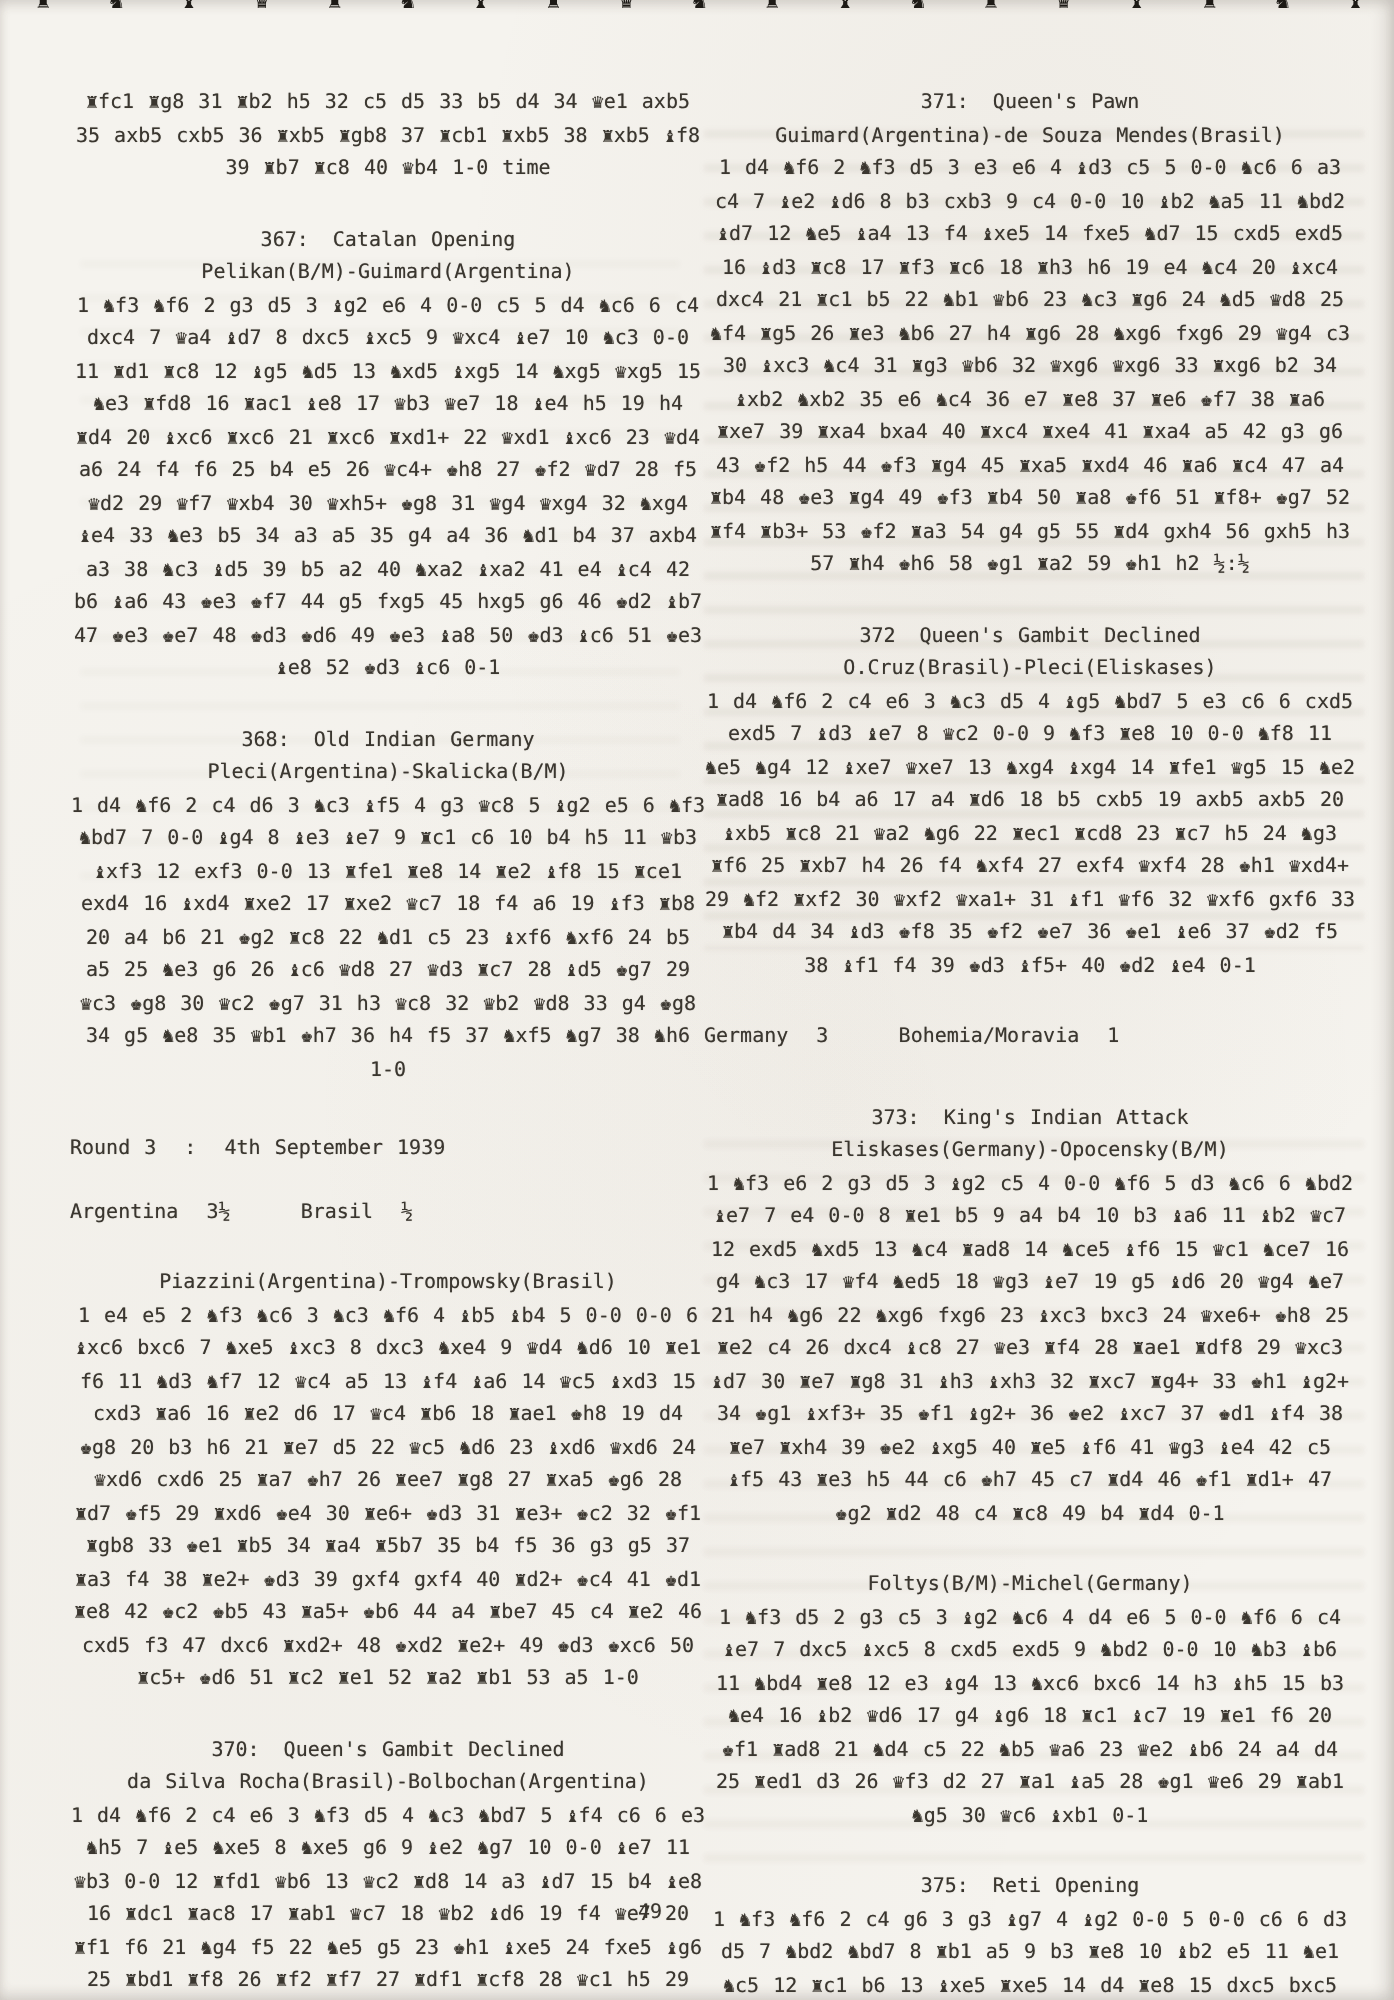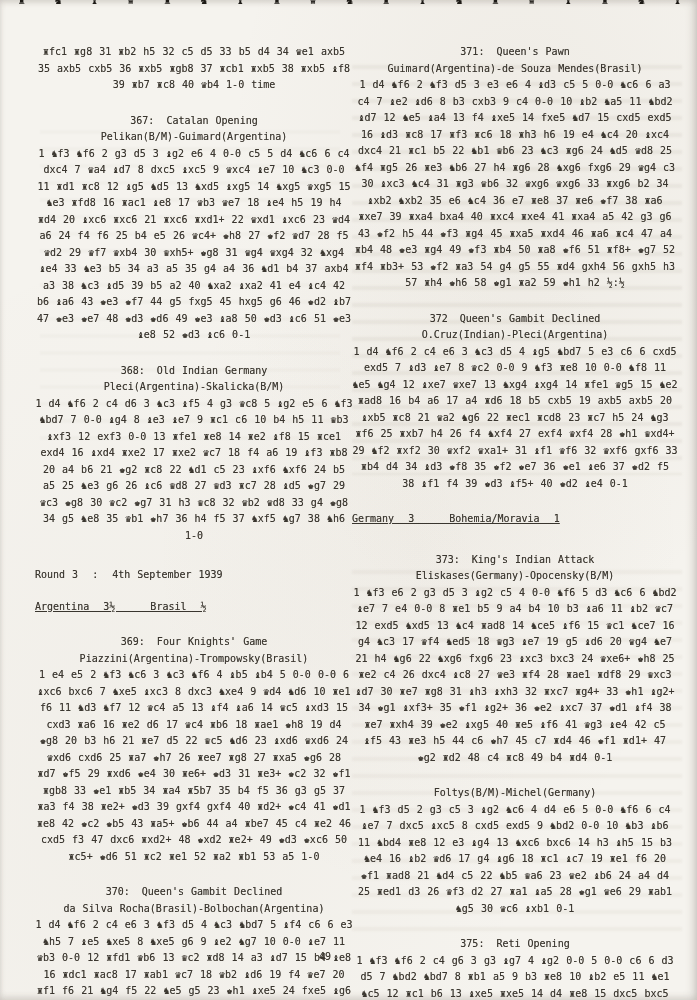--- a/index.html
+++ b/index.html
@@ -34,21 +34,21 @@
     position:absolute; left:18px; top:-7px; width:672px; height:15px;
     overflow:hidden; font-size:12px; letter-spacing:11px; color:#1d1a16;
     white-space:nowrap;
   }
   .col{position:absolute; top:44px; font-size:10px; line-height:16.5px;}
   .col-left{left:35px;  width:318px;}
   .col-right{left:352px; width:326px;}
   p{margin:0; white-space:pre-wrap; word-spacing:1px; text-shadow:0 0 0.4px rgba(58,52,44,0.55);}
   .block{margin-bottom:19px;text-align:center;}
   .round-line{margin:23px 0 0 0;}
-  .score-line{margin:15px 0 15px 0;text-decoration:underline;}
+  .score-line{margin:15px 0 15px 0;}
   .score-line-mid{margin:5px 0 24px 0;}
   .game-title{margin-left:12px;}
   .page-number{
     position:absolute; left:319px; top:951px;
     font-size:10px; color:#3a362f; text-shadow:0 0 0.4px rgba(58,52,44,0.55);
   }
 </style>
 </head>
 <body>
 
@@ -75,21 +75,20 @@
     <div class="block">
       <p class="game-header"><span>368:</span><span class="game-title">Old Indian Germany</span></p>
       <p>Pleci(Argentina)-Skalicka(B/M)</p>
       <p class="moves">1 d4 ♞f6 2 c4 d6 3 ♞c3 ♝f5 4 g3 ♛c8 5 ♝g2 e5 6 ♞f3 ♞bd7 7 0-0 ♝g4 8 ♝e3 ♝e7 9 ♜c1 c6 10 b4 h5 11 ♛b3 ♝xf3 12 exf3 0-0 13 ♜fe1 ♜e8 14 ♜e2 ♝f8 15 ♜ce1 exd4 16 ♝xd4 ♜xe2 17 ♜xe2 ♛c7 18 f4 a6 19 ♝f3 ♜b8 20 a4 b6 21 ♚g2 ♜c8 22 ♞d1 c5 23 ♝xf6 ♞xf6 24 b5 a5 25 ♞e3 g6 26 ♝c6 ♛d8 27 ♛d3 ♜c7 28 ♝d5 ♚g7 29 ♛c3 ♚g8 30 ♛c2 ♚g7 31 h3 ♛c8 32 ♛b2 ♛d8 33 g4 ♚g8 34 g5 ♞e8 35 ♛b1 ♚h7 36 h4 f5 37 ♞xf5 ♞g7 38 ♞h6 1-0</p>
     </div>
 
     <p class="round-line">Round 3  :  4th September 1939</p>
     <p class="score-line">Argentina  3½     Brasil  ½</p>
 
     <div class="block" style="margin-top:19px;">
-      <p class="game-header"><span>369:</span><span class="game-title">Four Knights' Game</span></p>
       <p>Piazzini(Argentina)-Trompowsky(Brasil)</p>
       <p class="moves">1 e4 e5 2 ♞f3 ♞c6 3 ♞c3 ♞f6 4 ♝b5 ♝b4 5 0-0 0-0 6 ♝xc6 bxc6 7 ♞xe5 ♝xc3 8 dxc3 ♞xe4 9 ♛d4 ♞d6 10 ♜e1 f6 11 ♞d3 ♞f7 12 ♛c4 a5 13 ♝f4 ♝a6 14 ♛c5 ♝xd3 15 cxd3 ♜a6 16 ♜e2 d6 17 ♛c4 ♜b6 18 ♜ae1 ♚h8 19 d4 ♚g8 20 b3 h6 21 ♜e7 d5 22 ♛c5 ♞d6 23 ♝xd6 ♛xd6 24 ♛xd6 cxd6 25 ♜a7 ♚h7 26 ♜ee7 ♜g8 27 ♜xa5 ♚g6 28 ♜d7 ♚f5 29 ♜xd6 ♚e4 30 ♜e6+ ♚d3 31 ♜e3+ ♚c2 32 ♚f1 ♜gb8 33 ♚e1 ♜b5 34 ♜a4 ♜5b7 35 b4 f5 36 g3 g5 37 ♜a3 f4 38 ♜e2+ ♚d3 39 gxf4 gxf4 40 ♜d2+ ♚c4 41 ♚d1 ♜e8 42 ♚c2 ♚b5 43 ♜a5+ ♚b6 44 a4 ♜be7 45 c4 ♜e2 46 cxd5 f3 47 dxc6 ♜xd2+ 48 ♚xd2 ♜e2+ 49 ♚d3 ♚xc6 50 ♜c5+ ♚d6 51 ♜c2 ♜e1 52 ♜a2 ♜b1 53 a5 1-0</p>
     </div>
 
     <div class="block">
       <p class="game-header"><span>370:</span><span class="game-title">Queen's Gambit Declined</span></p>
       <p>da Silva Rocha(Brasil)-Bolbochan(Argentina)</p>
       <p class="moves">1 d4 ♞f6 2 c4 e6 3 ♞f3 d5 4 ♞c3 ♞bd7 5 ♝f4 c6 6 e3 ♞h5 7 ♝e5 ♞xe5 8 ♞xe5 g6 9 ♝e2 ♞g7 10 0-0 ♝e7 11 ♛b3 0-0 12 ♜fd1 ♛b6 13 ♛c2 ♜d8 14 a3 ♝d7 15 b4 ♝e8 16 ♜dc1 ♜ac8 17 ♜ab1 ♛c7 18 ♛b2 ♝d6 19 f4 ♛e7 20 ♜f1 f6 21 ♞g4 f5 22 ♞e5 g5 23 ♚h1 ♝xe5 24 fxe5 ♝g6 25 ♜bd1 ♜f8 26 ♜f2 ♜f7 27 ♜df1 ♜cf8 28 ♛c1 h5 29 cxd5 exd5 30 ♞a4 h4 31 ♞c5 f4 32 exf4 ♞f5 33 ♛c3 ♜h7 34 ♚g1 h3 35 g3 gxf4 36 ♜xf4 ♜g7 37 ♚h1 0-1 time</p>
     </div>
 
@@ -98,21 +97,21 @@
   <div class="col col-right">
 
     <div class="block">
       <p class="game-header"><span>371:</span><span class="game-title">Queen's Pawn</span></p>
       <p>Guimard(Argentina)-de Souza Mendes(Brasil)</p>
       <p class="moves">1 d4 ♞f6 2 ♞f3 d5 3 e3 e6 4 ♝d3 c5 5 0-0 ♞c6 6 a3 c4 7 ♝e2 ♝d6 8 b3 cxb3 9 c4 0-0 10 ♝b2 ♞a5 11 ♞bd2 ♝d7 12 ♞e5 ♝a4 13 f4 ♝xe5 14 fxe5 ♞d7 15 cxd5 exd5 16 ♝d3 ♜c8 17 ♜f3 ♜c6 18 ♜h3 h6 19 e4 ♞c4 20 ♝xc4 dxc4 21 ♜c1 b5 22 ♞b1 ♛b6 23 ♞c3 ♜g6 24 ♞d5 ♛d8 25 ♞f4 ♜g5 26 ♜e3 ♞b6 27 h4 ♜g6 28 ♞xg6 fxg6 29 ♛g4 c3 30 ♝xc3 ♞c4 31 ♜g3 ♛b6 32 ♛xg6 ♛xg6 33 ♜xg6 b2 34 ♝xb2 ♞xb2 35 e6 ♞c4 36 e7 ♜e8 37 ♜e6 ♚f7 38 ♜a6 ♜xe7 39 ♜xa4 bxa4 40 ♜xc4 ♜xe4 41 ♜xa4 a5 42 g3 g6 43 ♚f2 h5 44 ♚f3 ♜g4 45 ♜xa5 ♜xd4 46 ♜a6 ♜c4 47 a4 ♜b4 48 ♚e3 ♜g4 49 ♚f3 ♜b4 50 ♜a8 ♚f6 51 ♜f8+ ♚g7 52 ♜f4 ♜b3+ 53 ♚f2 ♜a3 54 g4 g5 55 ♜d4 gxh4 56 gxh5 h3 57 ♜h4 ♚h6 58 ♚g1 ♜a2 59 ♚h1 h2 ½:½</p>
     </div>
 
     <div class="block">
       <p class="game-header"><span>372</span><span class="game-title">Queen's Gambit Declined</span></p>
-      <p>O.Cruz(Indian)-Pleci(Argentina)</p>
+      <p>O.Cruz(Brasil)-Pleci(Eliskases)</p>
       <p class="moves">1 d4 ♞f6 2 c4 e6 3 ♞c3 d5 4 ♝g5 ♞bd7 5 e3 c6 6 cxd5 exd5 7 ♝d3 ♝e7 8 ♛c2 0-0 9 ♞f3 ♜e8 10 0-0 ♞f8 11 ♞e5 ♞g4 12 ♝xe7 ♛xe7 13 ♞xg4 ♝xg4 14 ♜fe1 ♛g5 15 ♞e2 ♜ad8 16 b4 a6 17 a4 ♜d6 18 b5 cxb5 19 axb5 axb5 20 ♝xb5 ♜c8 21 ♛a2 ♞g6 22 ♜ec1 ♜cd8 23 ♜c7 h5 24 ♞g3 ♜f6 25 ♜xb7 h4 26 f4 ♞xf4 27 exf4 ♛xf4 28 ♚h1 ♛xd4+ 29 ♞f2 ♜xf2 30 ♛xf2 ♛xa1+ 31 ♝f1 ♛f6 32 ♛xf6 gxf6 33 ♜b4 d4 34 ♝d3 ♚f8 35 ♚f2 ♚e7 36 ♚e1 ♝e6 37 ♚d2 f5 38 ♝f1 f4 39 ♚d3 ♝f5+ 40 ♚d2 ♝e4 0-1</p>
     </div>
 
     <p class="score-line score-line-mid">Germany  3     Bohemia/Moravia  1</p>
 
     <div class="block">
       <p class="game-header"><span>373:</span><span class="game-title">King's Indian Attack</span></p>
       <p>Eliskases(Germany)-Opocensky(B/M)</p>
       <p class="moves">1 ♞f3 e6 2 g3 d5 3 ♝g2 c5 4 0-0 ♞f6 5 d3 ♞c6 6 ♞bd2 ♝e7 7 e4 0-0 8 ♜e1 b5 9 a4 b4 10 b3 ♝a6 11 ♝b2 ♛c7 12 exd5 ♞xd5 13 ♞c4 ♜ad8 14 ♞ce5 ♝f6 15 ♛c1 ♞ce7 16 g4 ♞c3 17 ♛f4 ♞ed5 18 ♛g3 ♝e7 19 g5 ♝d6 20 ♛g4 ♞e7 21 h4 ♞g6 22 ♞xg6 fxg6 23 ♝xc3 bxc3 24 ♛xe6+ ♚h8 25 ♜e2 c4 26 dxc4 ♝c8 27 ♛e3 ♜f4 28 ♜ae1 ♜df8 29 ♛xc3 ♝d7 30 ♜e7 ♜g8 31 ♝h3 ♝xh3 32 ♜xc7 ♜g4+ 33 ♚h1 ♝g2+ 34 ♚g1 ♝xf3+ 35 ♚f1 ♝g2+ 36 ♚e2 ♝xc7 37 ♚d1 ♝f4 38 ♜e7 ♜xh4 39 ♚e2 ♝xg5 40 ♜e5 ♝f6 41 ♛g3 ♝e4 42 c5 ♝f5 43 ♜e3 h5 44 c6 ♚h7 45 c7 ♜d4 46 ♚f1 ♜d1+ 47 ♚g2 ♜d2 48 c4 ♜c8 49 b4 ♜d4 0-1</p>
     </div>

